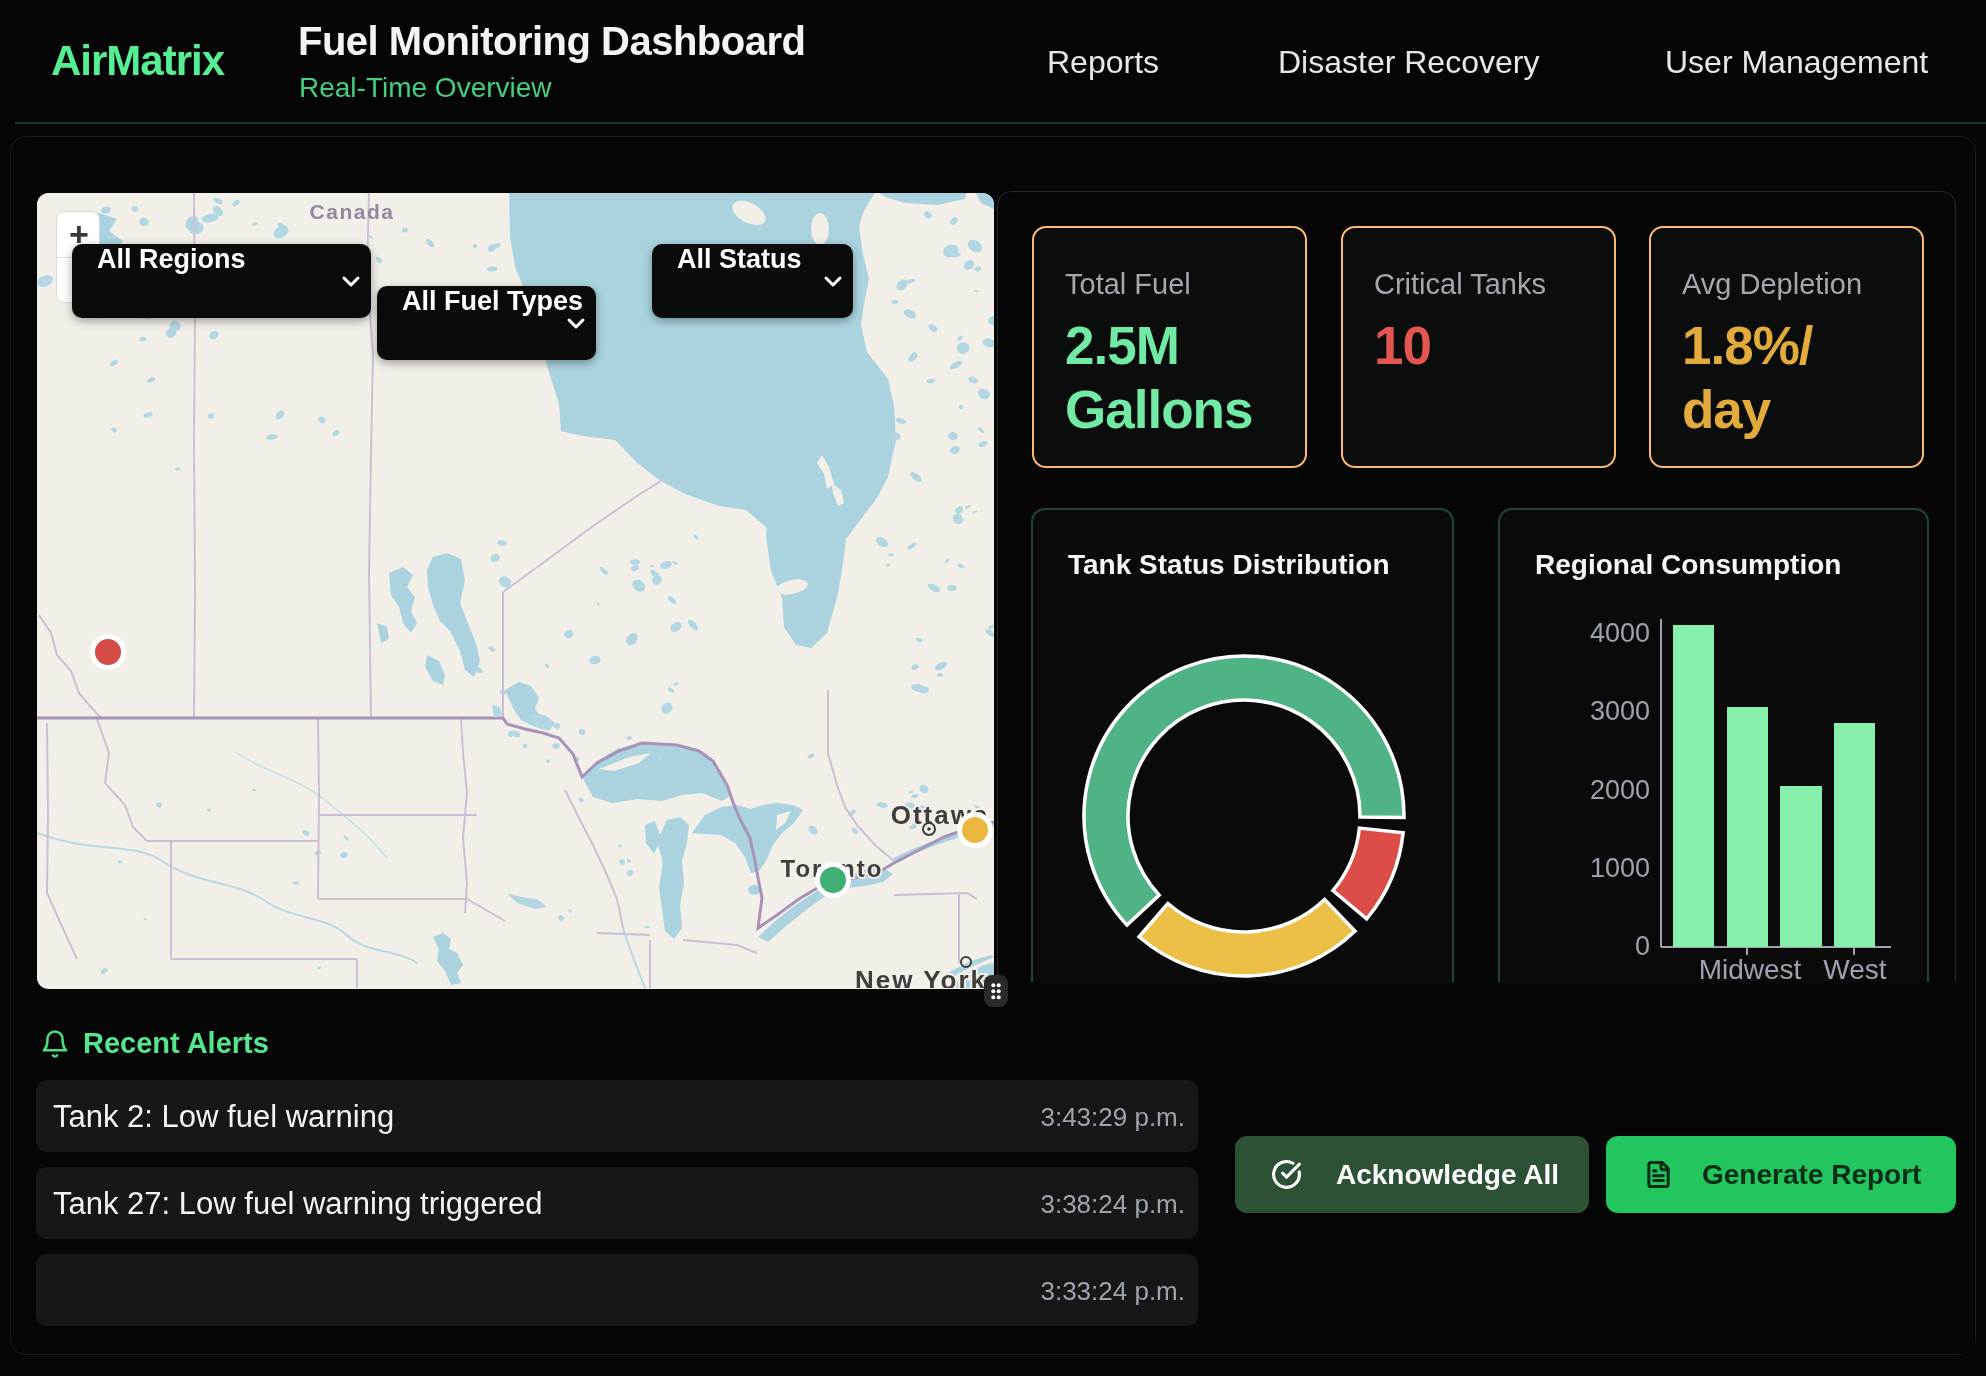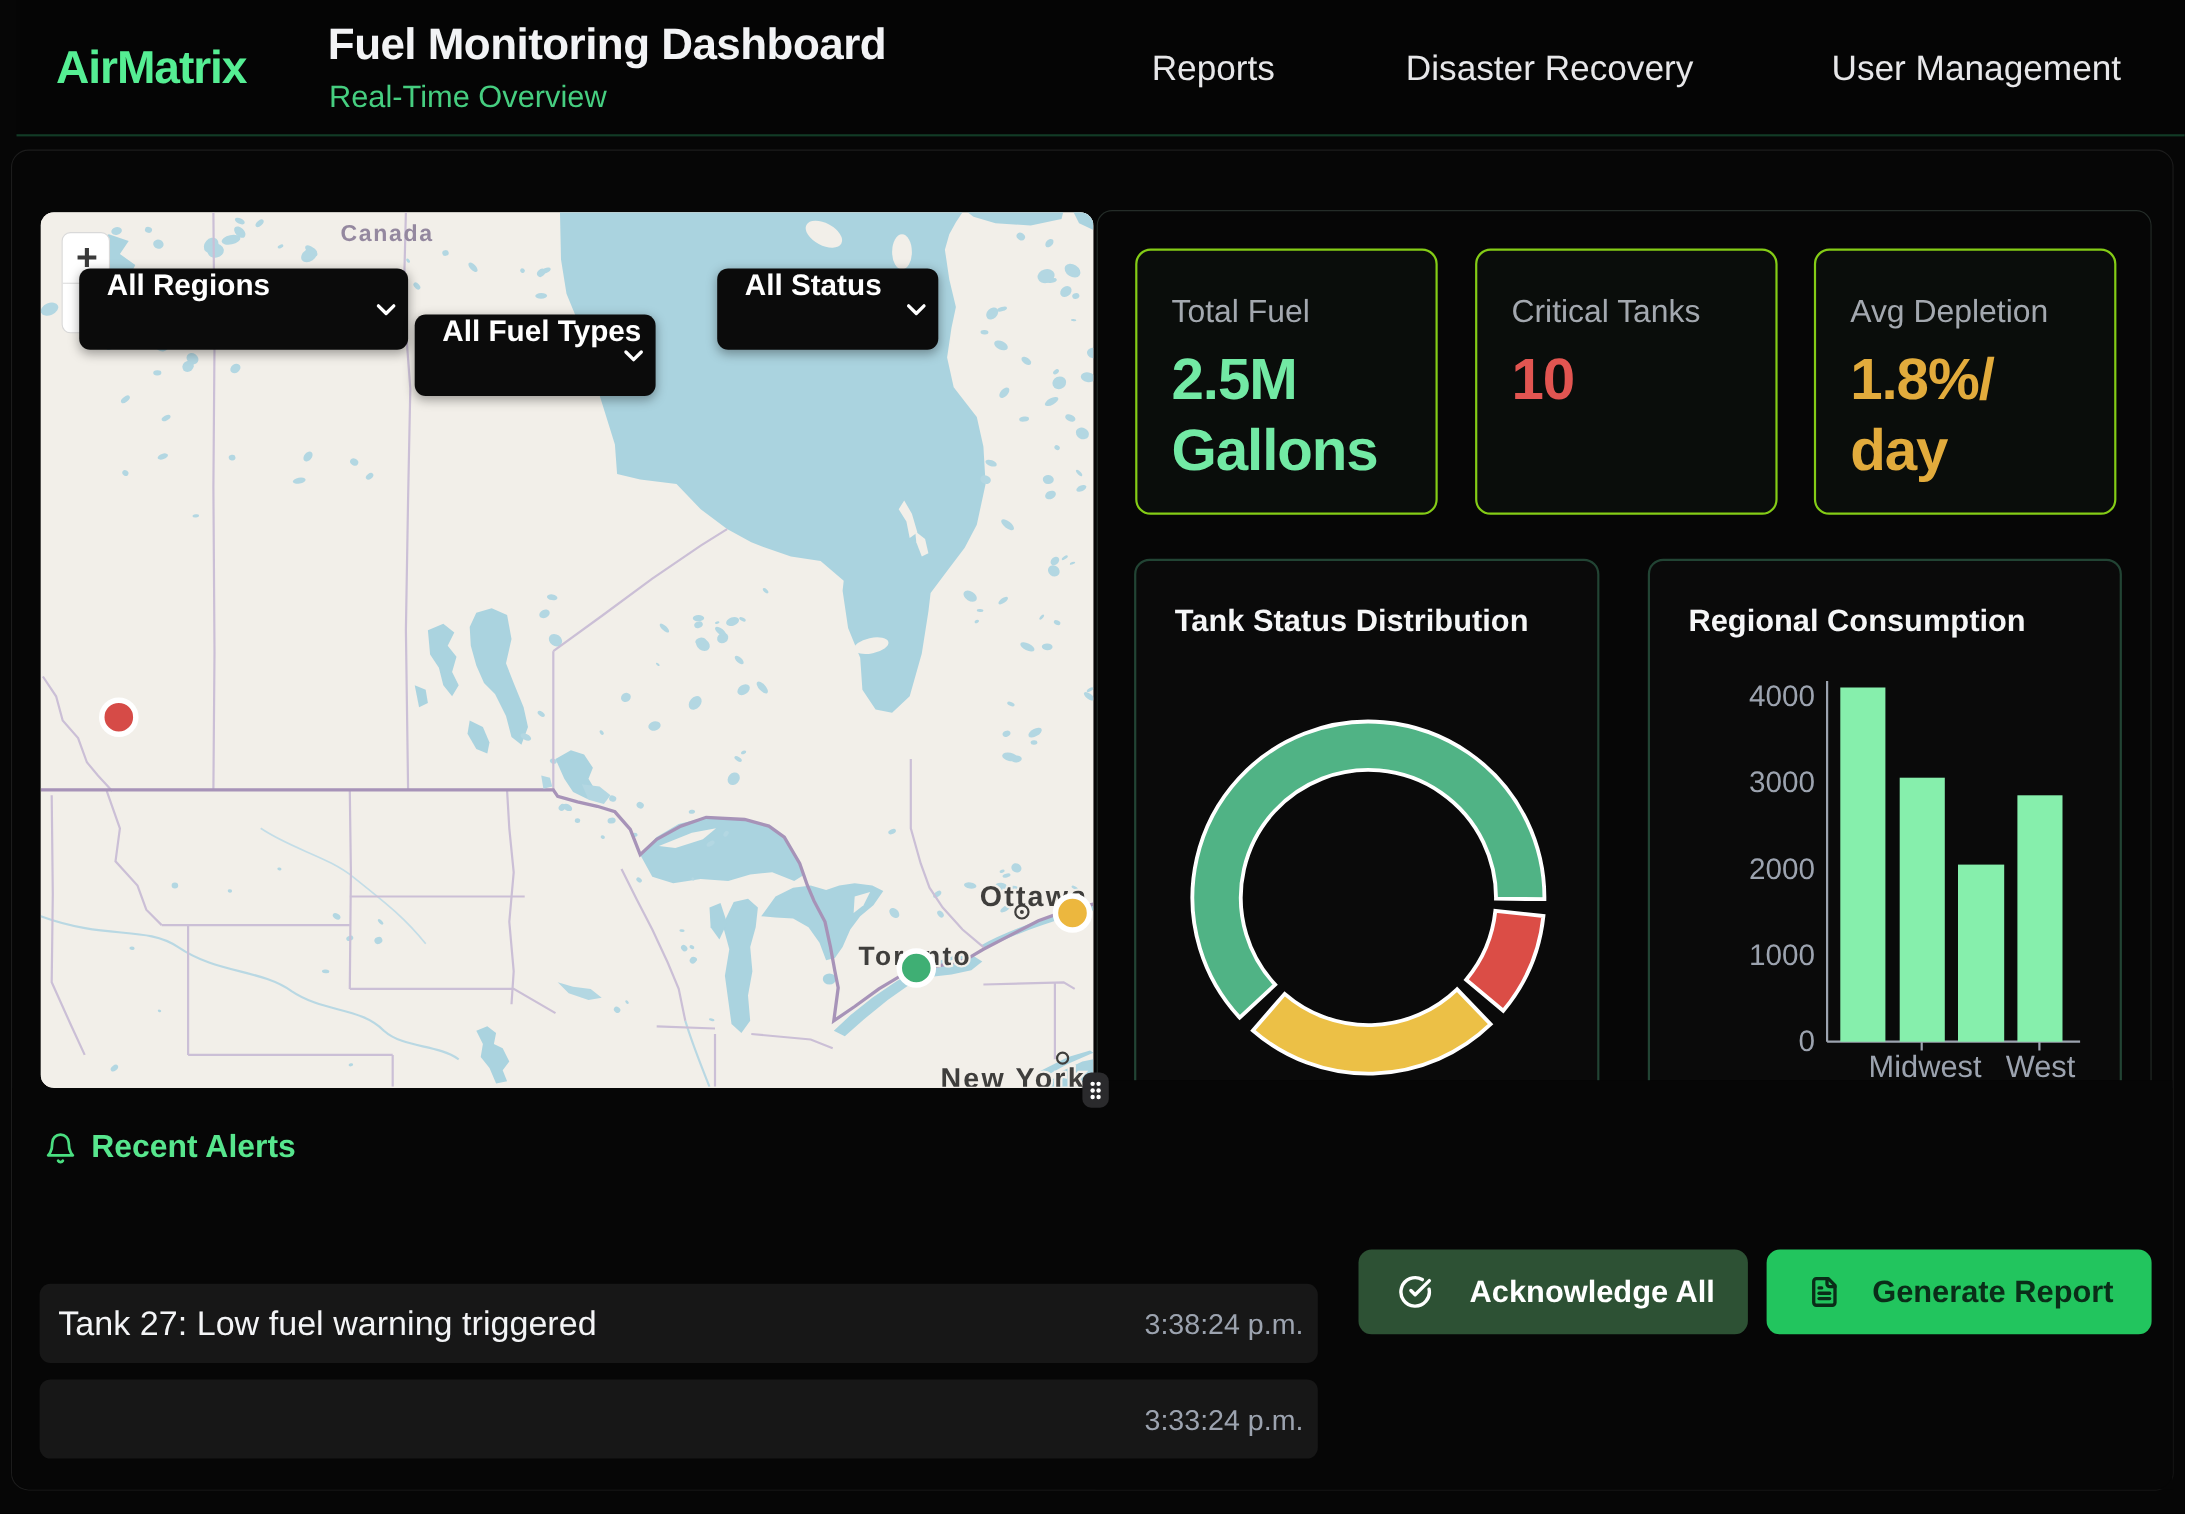--- a/index.html
+++ b/index.html
@@ -13,21 +13,21 @@
 .nav { position:absolute; top:44px; font-size:32px; color:#e7e7e9; }
 #wrapper { position:absolute; left:10px; top:136px; width:1966px; height:1219px; border:1px solid #1c1c1c; border-radius:16px; background:#060606; }
 #map { position:absolute; left:37px; top:193px; width:957px; height:796px; border-radius:12px; overflow:hidden; background:#f2efe9; }
 .dd { position:absolute; top:244px; height:74px; background:#0b0b0b; border-radius:10px; box-shadow:0 3px 10px rgba(0,0,0,0.35); color:#fff; font-size:27px; font-weight:600; display:flex; align-items:flex-start; }
 .dd span { margin-left:25px; }
 .dd svg { position:absolute; right:8px; top:25px; }
 #zoomctl { position:absolute; left:56px; top:211px; width:44px; height:92px; background:#fff; border-radius:8px; border:1px solid #d9d9d9; }
 #zoomctl .plus { position:absolute; left:0; top:0; width:44px; height:46px; color:#3a3a3a; font-size:34px; font-weight:bold; text-align:center; line-height:44px; border-bottom:1px solid #ddd; }
 .marker { position:absolute; border-radius:50%; border:5px solid #fff; width:36px; height:36px; }
 #rpanel { position:absolute; left:997px; top:191px; width:959px; height:1020px; border:1px solid #242c28; border-radius:14px; background:#060606; }
-.stat { position:absolute; top:34px; height:242px; width:275px; background:#0a0d0b; border:2px solid #84cc16; border-radius:14px; }
+.stat { position:absolute; top:34px; height:242px; width:275px; background:#0a0d0b; border:2px solid #fdba74; border-radius:14px; }
 .stat .lbl { position:absolute; left:31px; top:40px; font-size:29px; color:#a3a8af; }
 .stat .val { position:absolute; left:31px; top:86px; font-size:53px; font-weight:bold; line-height:64px; letter-spacing:-1px; }
 .card { position:absolute; top:316px; height:560px; background:#0a0a0a; border:2px solid #224434; border-radius:14px; }
 .card .title { position:absolute; left:35px; top:39px; font-size:28px; font-weight:bold; color:#f5f6f7; }
 #alerts { position:absolute; left:11px; top:989px; width:1964px; height:365px; background:#060606; border-radius:0 0 16px 16px; }
 #rcover { position:absolute; left:996px; top:982px; width:979px; height:372px; background:#060606; }
 #alerthead { position:absolute; left:83px; top:1027px; font-size:29px; font-weight:bold; color:#57e68d; }
 .arow { position:absolute; left:25px; width:1162px; height:72px; background:#171717; border-radius:10px; }
 .arow .t { position:absolute; left:17px; top:19px; font-size:31px; color:#f3f4f6; }
 .arow .ts { position:absolute; right:13px; top:22px; font-size:26px; color:#9ca3af; }
@@ -361,20 +361,24 @@
       </svg>
     </div>
   </div>
 
   <div id="rcover"></div>
   <div id="alerts">
     <svg class="abs" style="left:29px; top:39px;" width="30" height="32" viewBox="0 0 24 24" fill="none" stroke="#4ade80" stroke-width="2" stroke-linecap="round" stroke-linejoin="round">
         <path d="M6 8a6 6 0 0 1 12 0c0 7 3 9 3 9H3s3-2 3-9"></path>
         <path d="M10.3 21a1.94 1.94 0 0 0 3.4 0"></path>
       </svg>
+    <div class="arow" style="top:91px;">
+        <div class="t">Tank 2: Low fuel warning</div>
+        <div class="ts">3:43:29 p.m.</div>
+      </div>
     <div class="arow" style="top:178px;">
         <div class="t">Tank 27: Low fuel warning triggered</div>
         <div class="ts">3:38:24 p.m.</div>
       </div>
     <div class="arow" style="top:265px;">
         <div class="ts">3:33:24 p.m.</div>
       </div>
   </div>
   <div id="alerthead">Recent Alerts</div>
 

